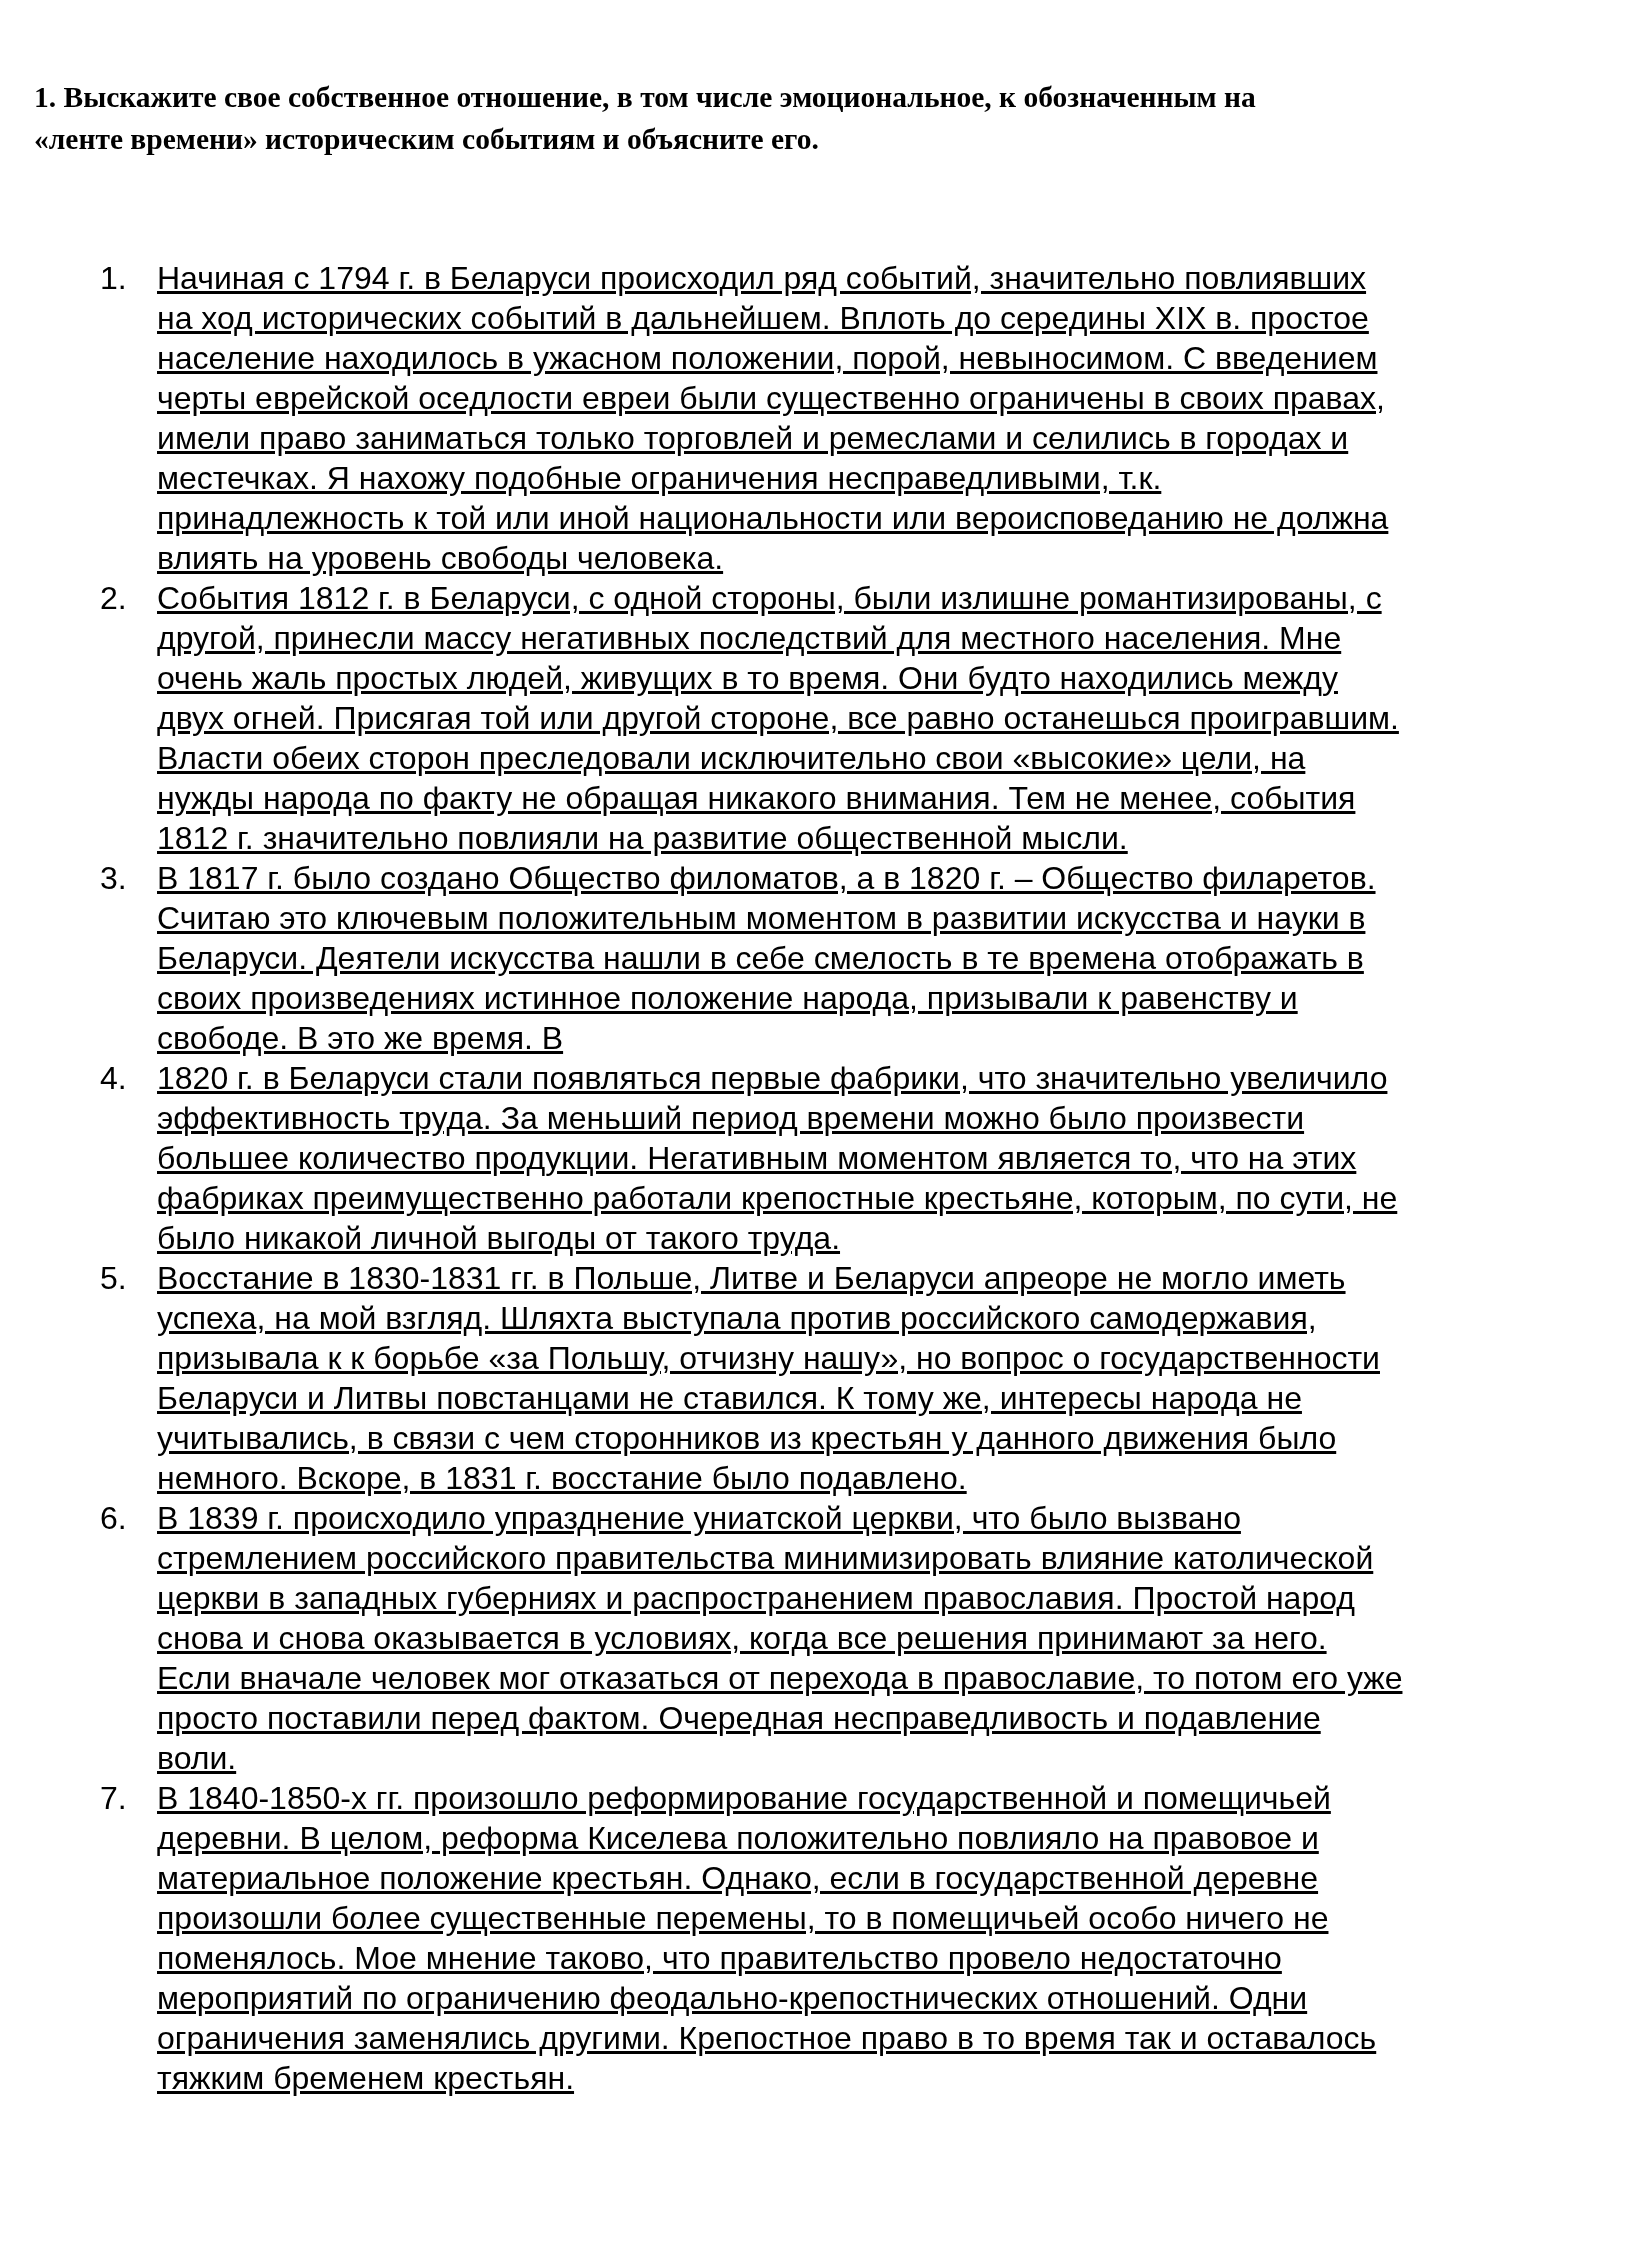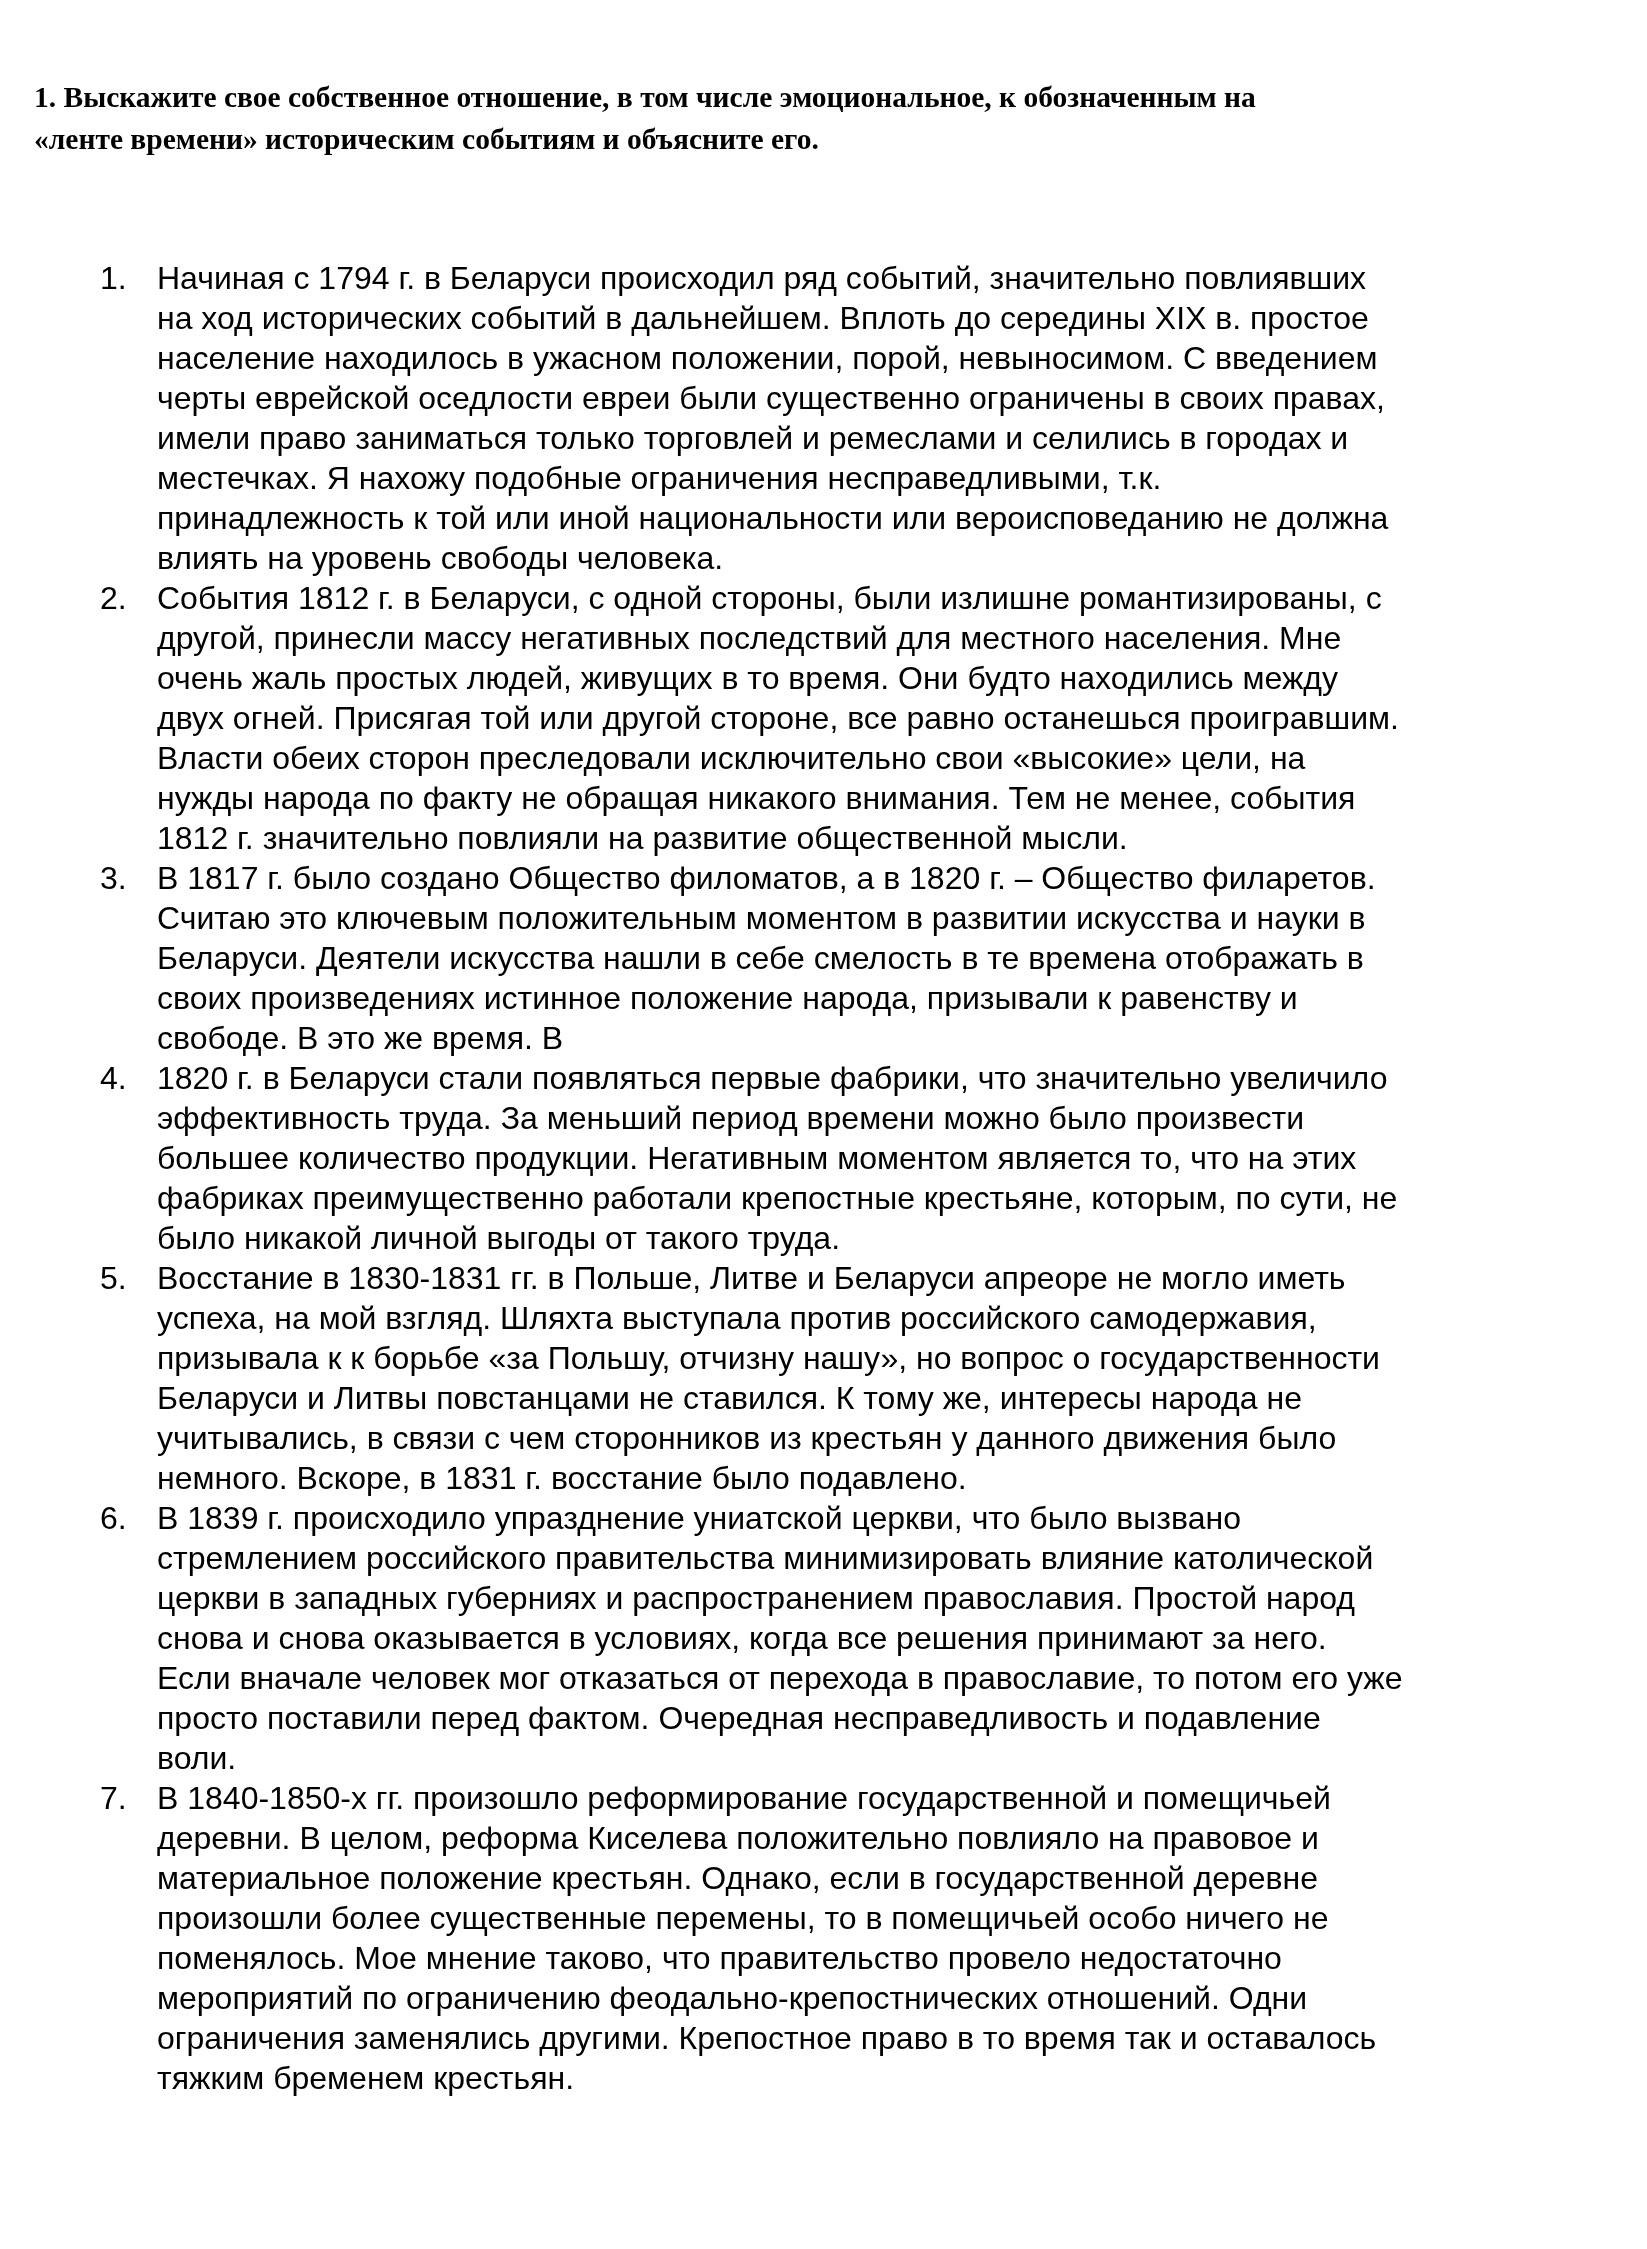--- a/index.html
+++ b/index.html
@@ -47,20 +47,21 @@
     left: 0;
     top: 0;
     font-family: "Liberation Sans", sans-serif;
     font-size: 32px;
     line-height: 40px;
   }
   .txt {
     display: block;
     width: 1367px;
     white-space: pre-line;
+    text-decoration: underline;
   }
 </style>
 </head>
 <body>
 
 <div class="page">
 
   <h1 class="heading">1. Выскажите свое собственное отношение, в том числе эмоциональное, к обозначенным на
 «ленте времени» историческим событиям и объясните его.</h1>
 

